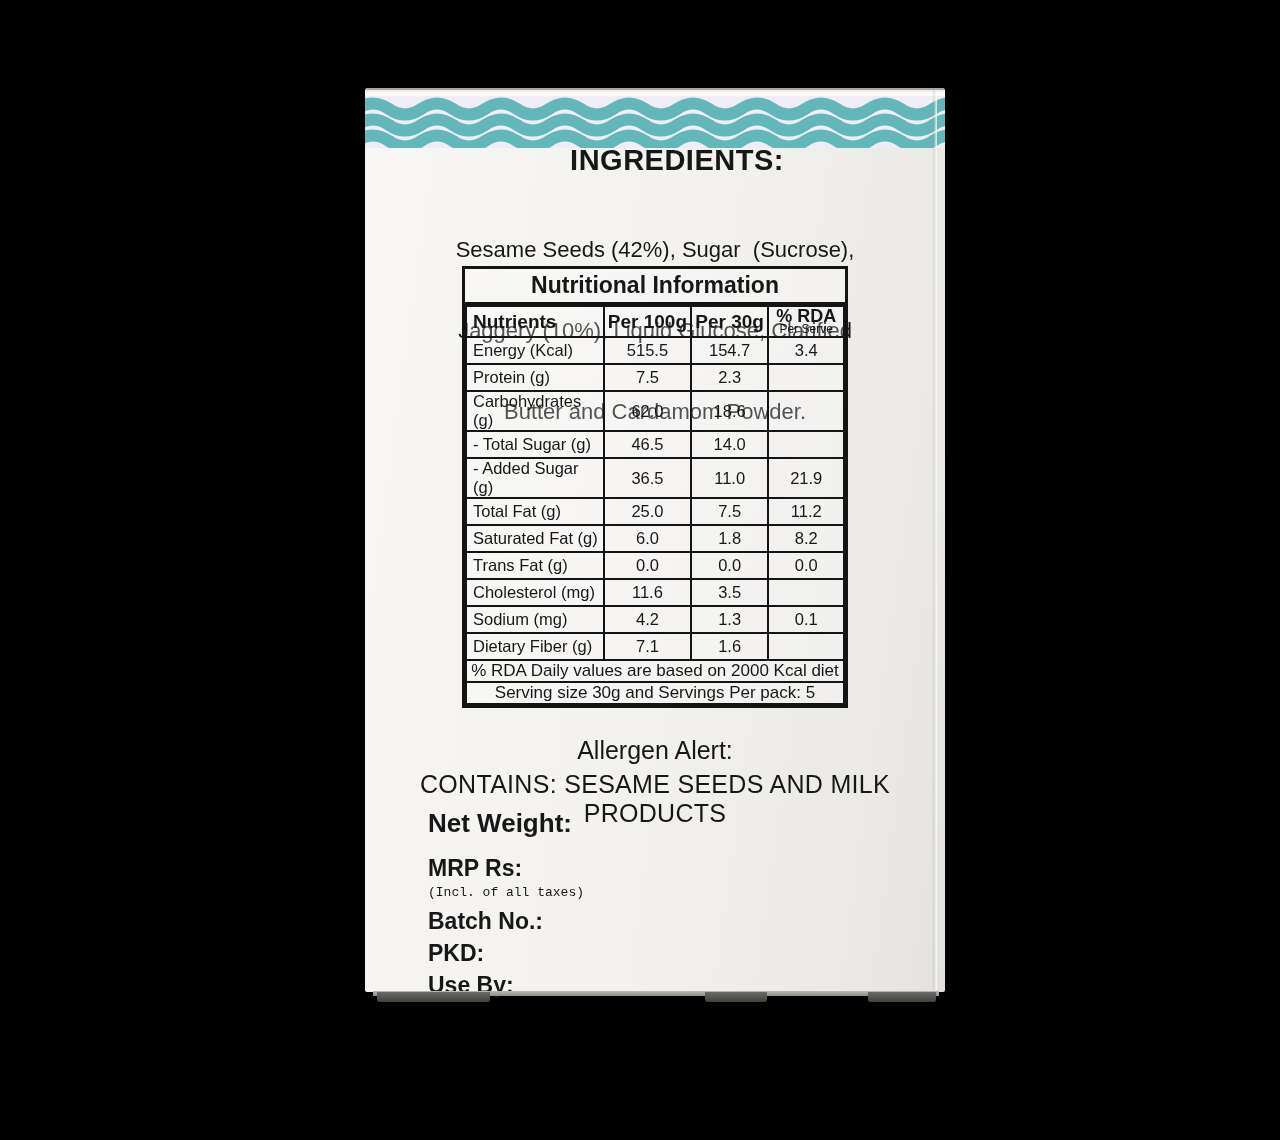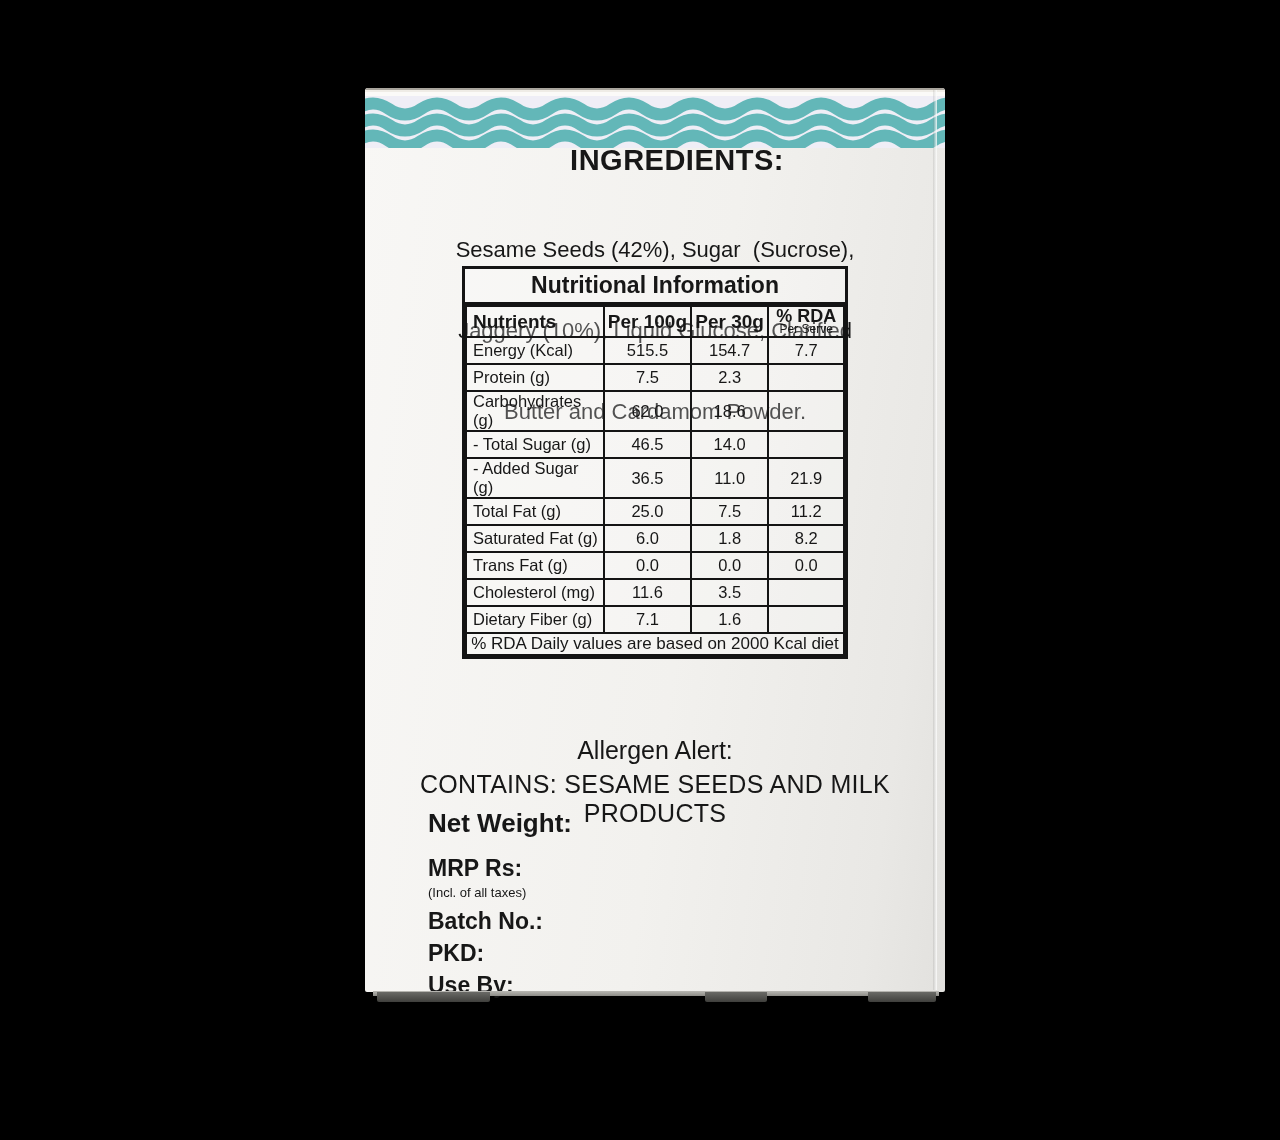--- a/index.html
+++ b/index.html
@@ -72,21 +72,21 @@
     text-align:center; font-size:25px; font-weight:normal;
   }
   .allergen-text {
     position:absolute; top:682px; left:0; right:0;
     text-align:center; font-size:25px; letter-spacing:0.3px;
   }
   
   .declarations { position:absolute; top:720px; left:63px; }
   .net-weight { font-size:26px; font-weight:bold; margin-bottom:16px; }
   .mrp { font-size:23px; font-weight:bold; }
-  .mrp-note { font-size:13px; margin:3px 0 8px; }
+  .mrp-note { font-size:13px; margin:3px 0 8px;font-family:Liberation Mono, monospace; }
   .decl-line { font-size:23px; font-weight:bold; margin-bottom:5px; }
   
   .bottom-strip {
     position:absolute; left:373px; top:991px; width:566px; height:5px;
     background:linear-gradient(#b9b8b3, #8d8c87);
   }
   .flap-tab { position:absolute; top:992px; height:10px; background:linear-gradient(#6a6a66, #3f3f3c); border-radius:0 0 2px 2px; }
   .flap-tab.tab-left  { left:377px; width:113px; }
   .flap-tab.tab-mid   { left:705px; width:62px; }
   .flap-tab.tab-right { left:868px; width:68px; }
@@ -136,21 +136,21 @@
               <span class="rda-big">% RDA</span>
               <span class="rda-small">Per Serve</span>
             </th>
           </tr>
         </thead>
         <tbody>
   <tr>
     <td class="label-cell">Energy (Kcal)</td>
     <td>515.5</td>
     <td>154.7</td>
-    <td>7.7</td>
+    <td>3.4</td>
   </tr>
 
   <tr>
     <td class="label-cell">Protein (g)</td>
     <td>7.5</td>
     <td>2.3</td>
     <td></td>
   </tr>
 
   <tr>
@@ -195,31 +195,40 @@
     <td>0.0</td>
   </tr>
 
   <tr>
     <td class="label-cell">Cholesterol (mg)</td>
     <td>11.6</td>
     <td>3.5</td>
     <td></td>
   </tr>
 
+  <tr>
+    <td class="label-cell">Sodium (mg)</td>
+    <td>4.2</td>
+    <td>1.3</td>
+    <td>0.1</td>
+  </tr>
 
   <tr>
     <td class="label-cell">Dietary Fiber (g)</td>
     <td>7.1</td>
     <td>1.6</td>
     <td></td>
   </tr>
 </tbody>
         <tbody>
           <tr class="foot-row">
             <td colspan="4">% RDA Daily values are based on 2000 Kcal diet</td>
+          </tr>
+          <tr class="foot-row">
+            <td colspan="4">Serving size 30g and Servings Per pack: 5</td>
           </tr>
         </tbody>
       </table>
     </div>
 
     <div class="allergen-title">Allergen Alert:</div>
     <div class="allergen-text">CONTAINS: SESAME SEEDS AND MILK PRODUCTS</div>
 
     <div class="declarations">
       <div class="net-weight">Net Weight:</div>

